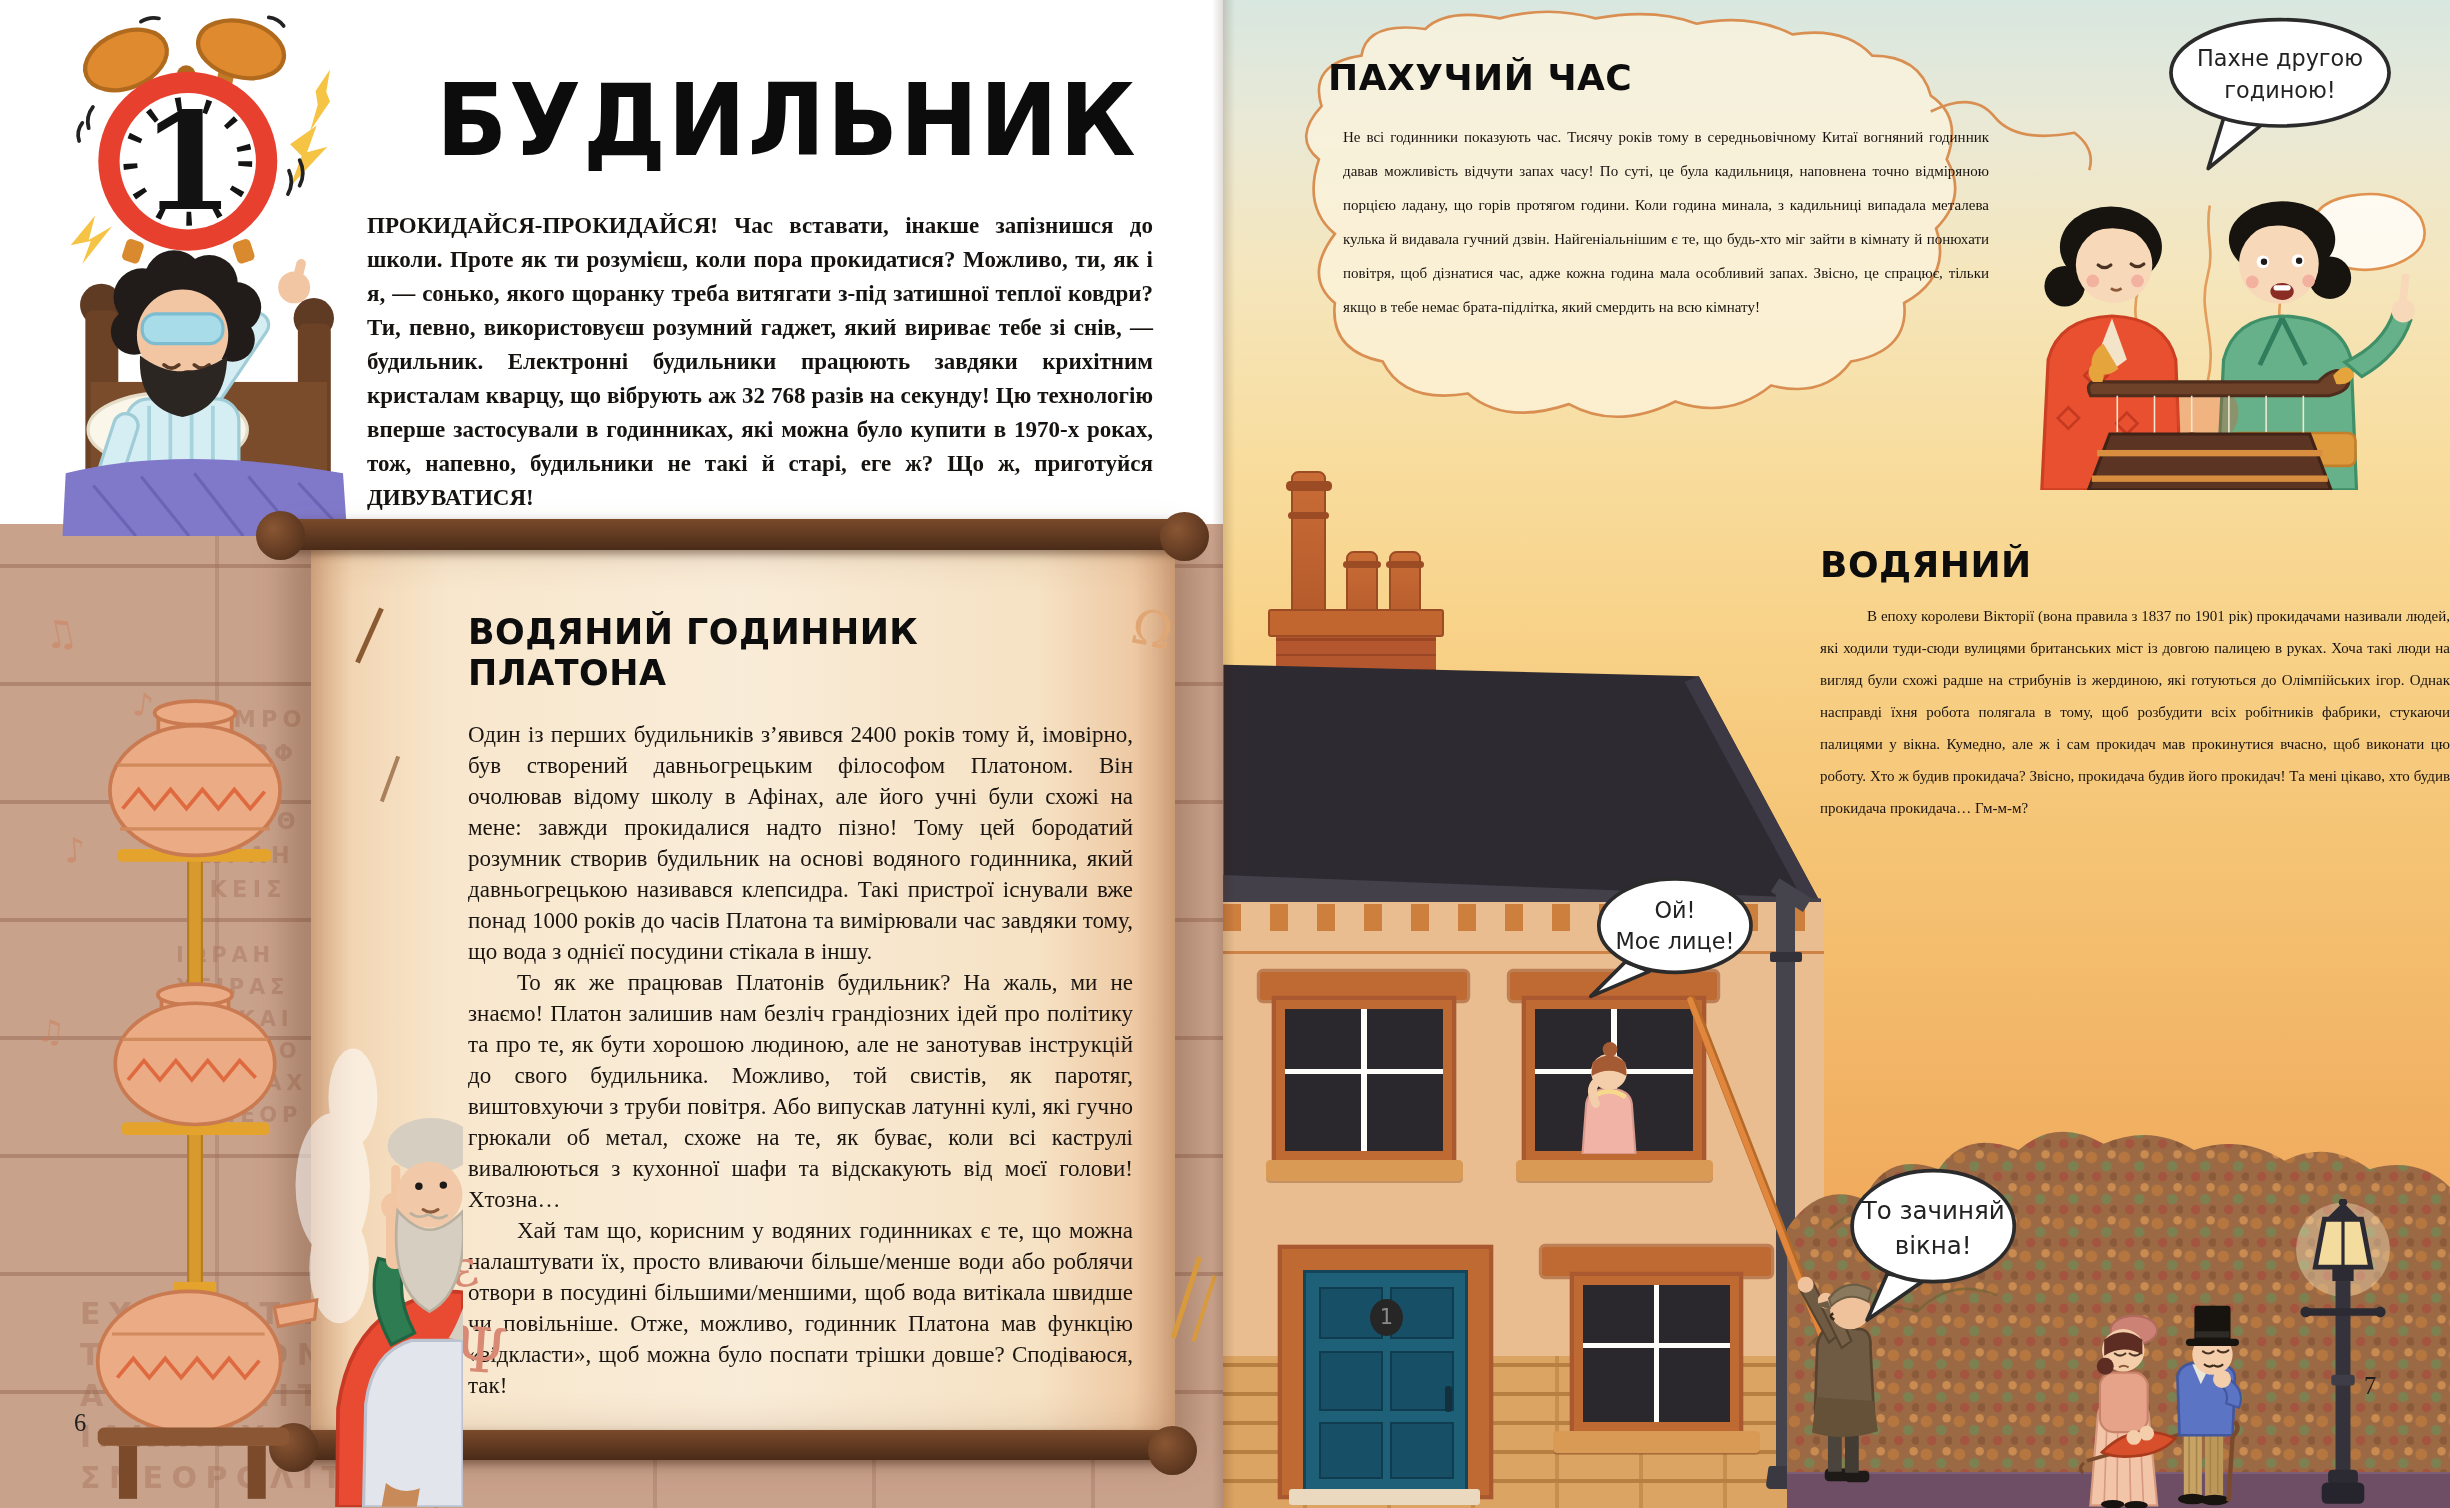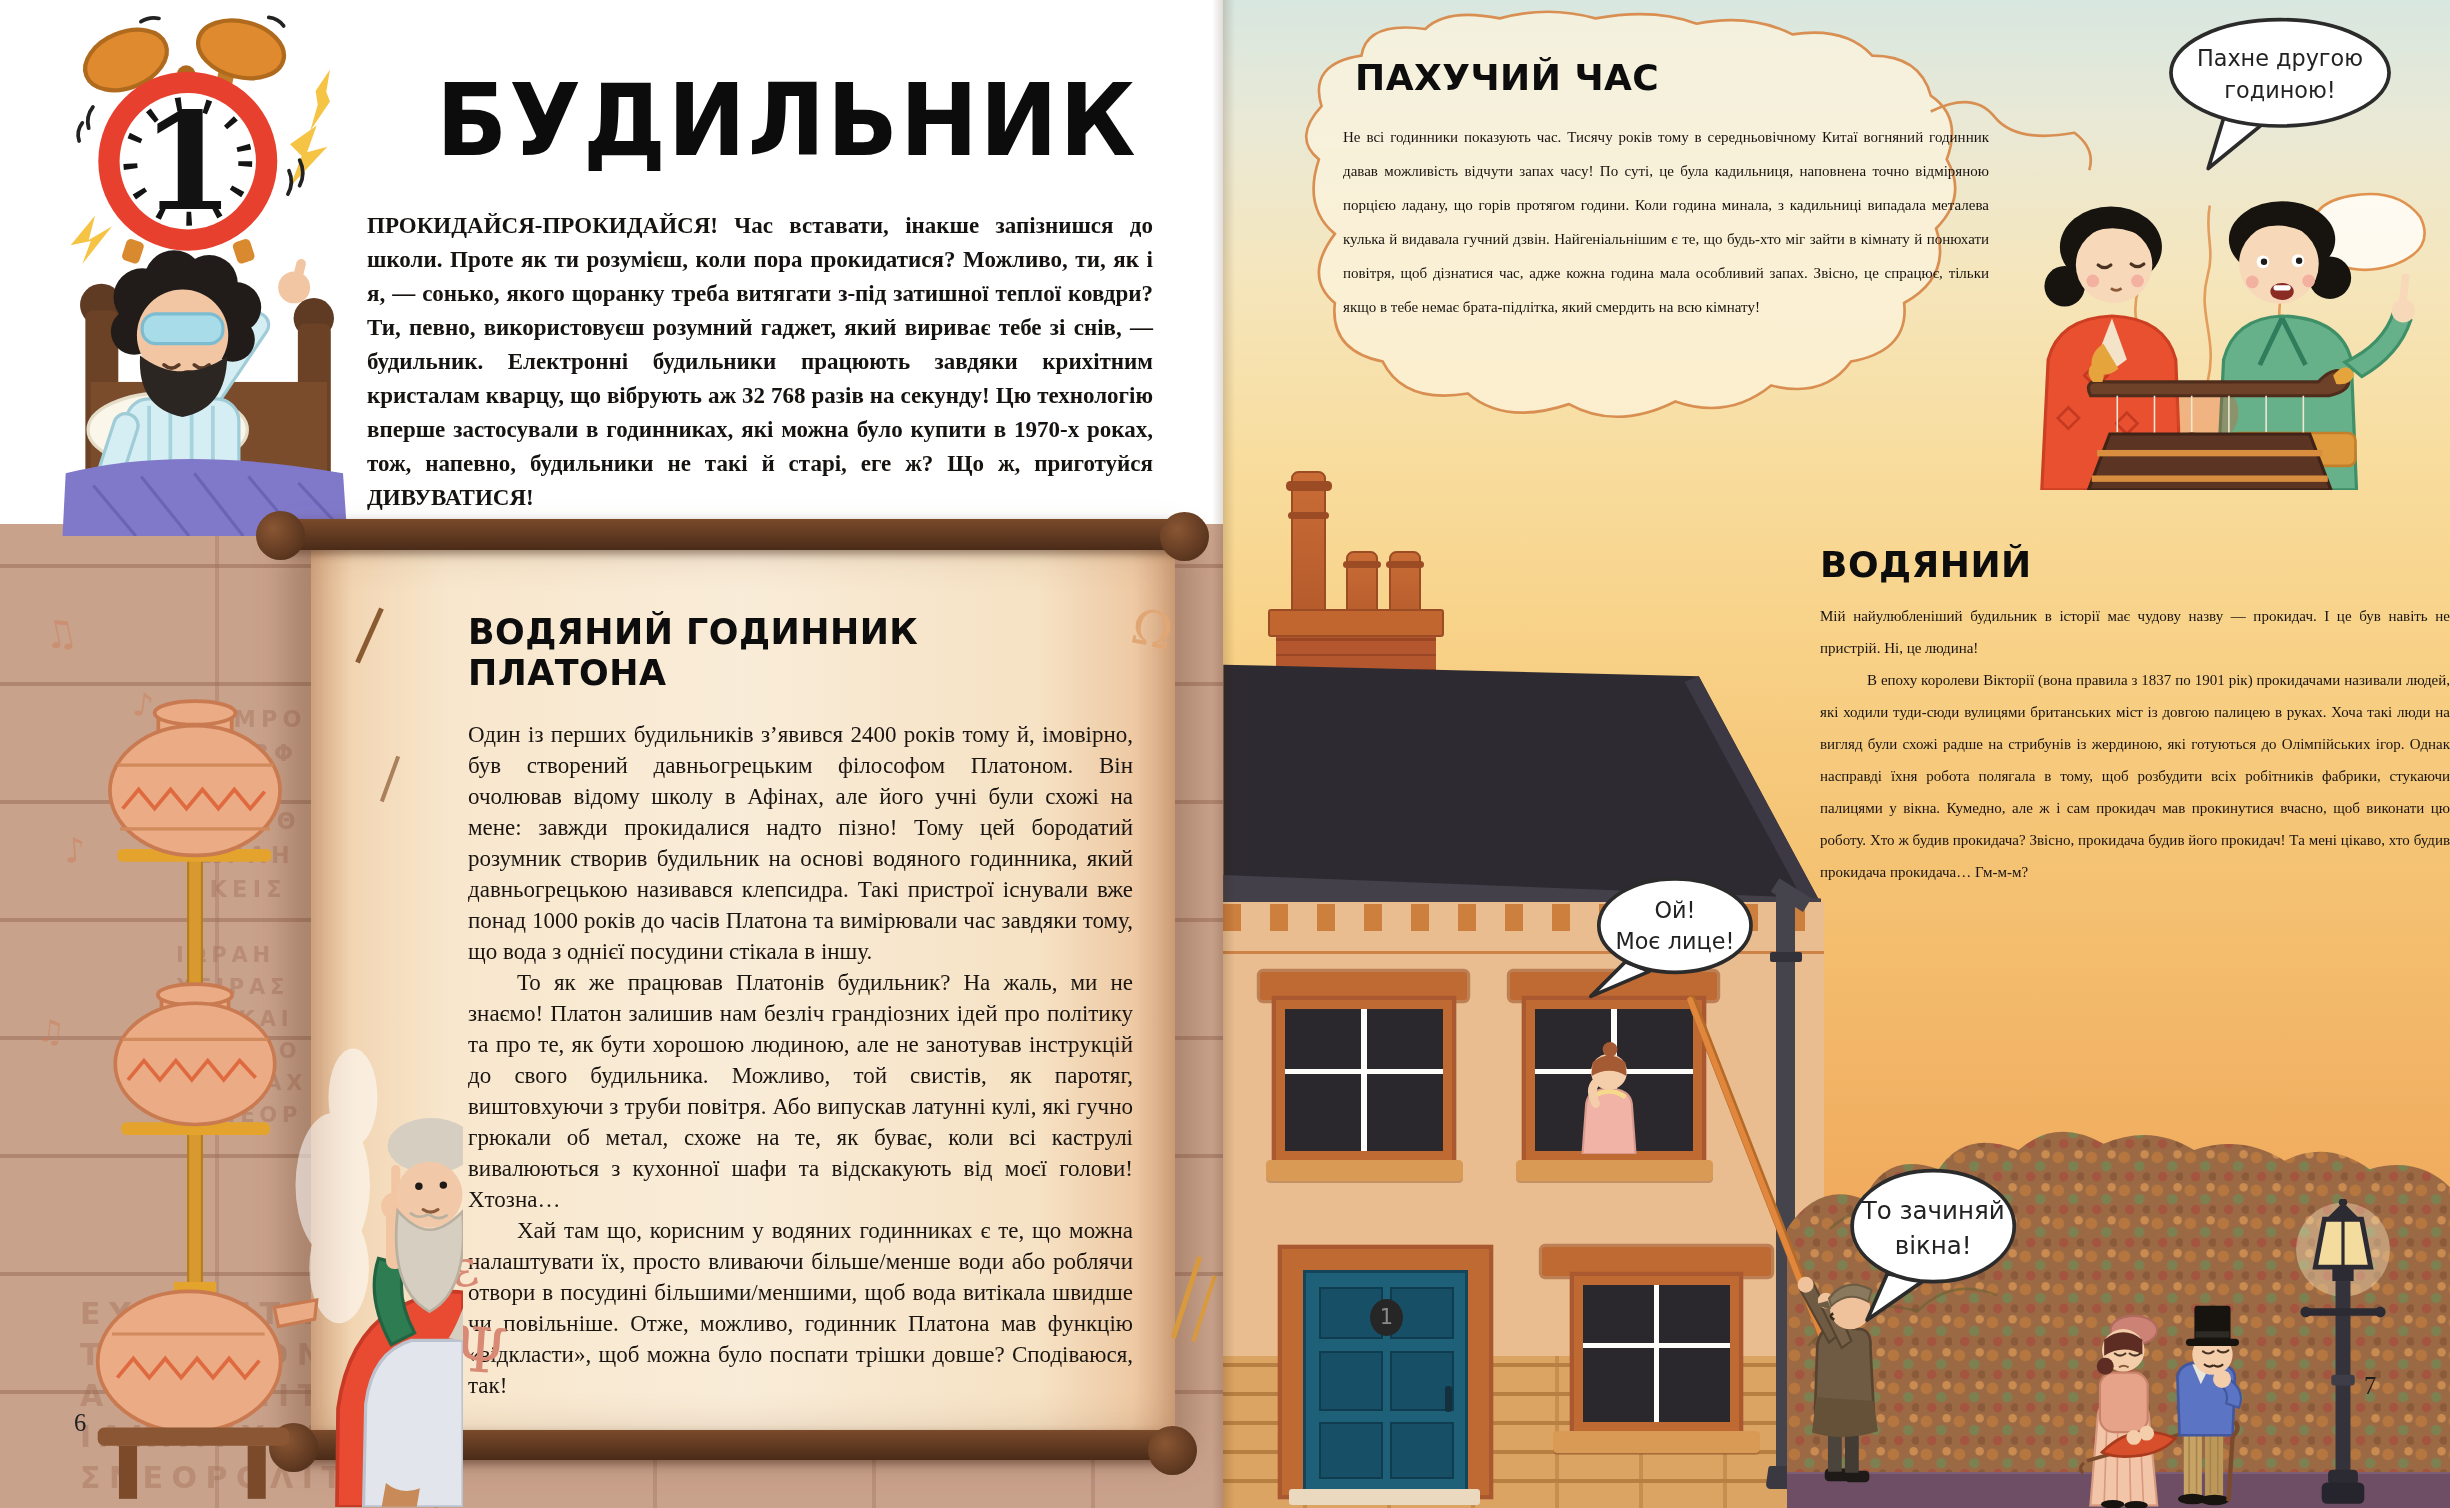--- a/index.html
+++ b/index.html
@@ -257,21 +257,21 @@
   <div class="abs pagenum" style="left:74px;top:1409px">6</div>
 </div>
 
 <div id="right-page" class="abs">
 
   <svg class="abs" style="left:48px;top:5.3px" width="830" height="479" viewBox="0 0 1560 900">
     <path d="M120 430 Q60 380 90 290 Q40 250 95 190 Q70 110 170 95 Q180 30 290 45 Q330 5 430 25 Q520 0 610 25 Q720 5 800 35 Q900 15 980 55 Q1080 40 1130 95 Q1220 95 1240 170 Q1300 210 1270 290 Q1310 360 1250 420 Q1280 510 1190 560 Q1200 650 1090 670 Q1040 740 940 715 Q860 780 760 745 Q650 800 560 750 Q440 790 370 730 Q250 750 210 670 Q110 650 120 560 Q60 510 120 430 Z" fill="rgba(252,244,222,.72)" stroke="#d98f52" stroke-width="5"></path>
     <path d="M1240 200 q80 -40 120 10 t150 30 q40 30 28 70" fill="none" stroke="#d98f52" stroke-width="5"></path>
   </svg>
 
-  <div class="abs h2" style="left:132px;top:57px">ПАХУЧИЙ ЧАС</div>
+  <div class="abs h2" style="left:105px;top:57px">ПАХУЧИЙ ЧАС</div>
   <div id="s1-body" class="abs bodytext" style="left:120px;top:120px;width:646px">Не всі годинники показують час. Тисячу років тому в середньовічному Китаї вогняний годинник давав можливість відчути запах часу! По суті, це була кадильниця, наповнена точно відміряною порцією ладану, що горів протягом години. Коли година минала, з кадильниці випадала металева кулька й видавала гучний дзвін. Найгеніальнішим є те, що будь-хто міг зайти в кімнату й понюхати повітря, щоб дізнатися час, адже кожна година мала особливий запах. Звісно, це спрацює, тільки якщо в тебе немає брата-підлітка, який смердить на всю кімнату!</div>
 
   <svg class="abs" style="left:755px;top:184px" width="471" height="306" viewBox="0 0 886 575">
     <g stroke="#e0924e" stroke-width="5" fill="none" opacity=".85">
       <path d="M300 370 C320 300 282 258 302 196 C320 148 292 118 302 70"></path>
       <path d="M432 372 C452 290 412 244 432 172 C446 122 426 92 436 40"></path>
       <path d="M560 370 C585 300 552 258 576 190 C588 150 574 120 582 80"></path>
     </g>
     <path d="M640 130 Q600 40 700 22 Q790 6 832 62 Q862 122 782 152 Q700 178 640 130 Z" fill="rgba(255,252,244,.92)" stroke="#e0924e" stroke-width="5"></path>
     <g>
@@ -415,21 +415,20 @@
   </div>
   <div class="sill" style="left:330px;top:1431px;width:207px;height:22.3px"></div>
 
   <div class="abs" style="left:552px;top:877px;width:38px;height:16px;background:#45434c;transform:rotate(32deg);transform-origin:left center"></div>
   <div class="abs" style="left:553px;top:889px;width:19px;height:586px;background:#45434c"></div>
   <div class="abs" style="left:547px;top:952px;width:32px;height:9.6px;background:#33313a;border-radius:2.1px"></div>
   <div class="abs" style="left:544px;top:1466px;width:34px;height:23.4px;background:#3a3840;border-radius:2.1px 2.1px 5.3px 5.3px;transform:skewX(-8deg)"></div>
 
   <div class="abs h2" style="left:597px;top:544px">ВОДЯНИЙ</div>
   <div id="s2-col" class="abs" style="left:597px;top:600px;width:630px">
-    <p class="bodytext">Мій найулюбленіший будильник в історії має чудову назву — прокидач. І це був навіть не пристрій. Ні, це людина!</p>
     <p class="bodytext" style="text-indent:47px">В епоху королеви Вікторії (вона правила з 1837 по 1901 рік) прокидачами називали людей, які ходили туди-сюди вулицями британських міст із довгою палицею в руках. Хоча такі люди на вигляд були схожі радше на стрибунів із жердиною, які готуються до Олімпійських ігор. Однак насправді їхня робота полягала в тому, щоб розбудити всіх робітників фабрики, стукаючи палицями у вікна. Кумедно, але ж і сам прокидач мав прокинутися вчасно, щоб виконати цю роботу. Хто ж будив прокидача? Звісно, прокидача будив його прокидач! Та мені цікаво, хто будив прокидача прокидача… Гм-м-м?</p>
   </div>
 
   <svg class="abs" style="left:564px;top:1117px" width="663" height="362" viewBox="0 0 1246 680">
     <defs>
       <pattern id="leafP" width="62" height="62" patternUnits="userSpaceOnUse">
         <rect width="62" height="62" fill="#9b6a45"></rect>
         <circle cx="14" cy="14" r="11" fill="#b5763f"></circle>
         <circle cx="42" cy="30" r="10" fill="#7d8050"></circle>
         <circle cx="24" cy="50" r="9" fill="#a3553f"></circle>

